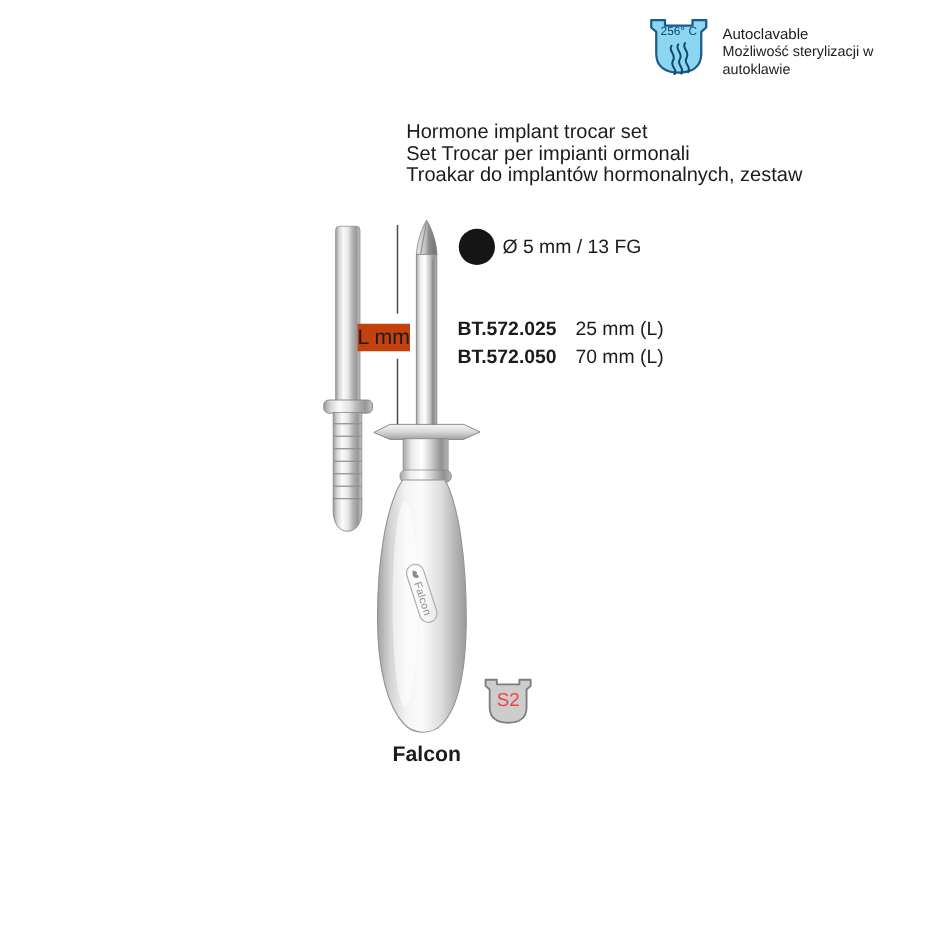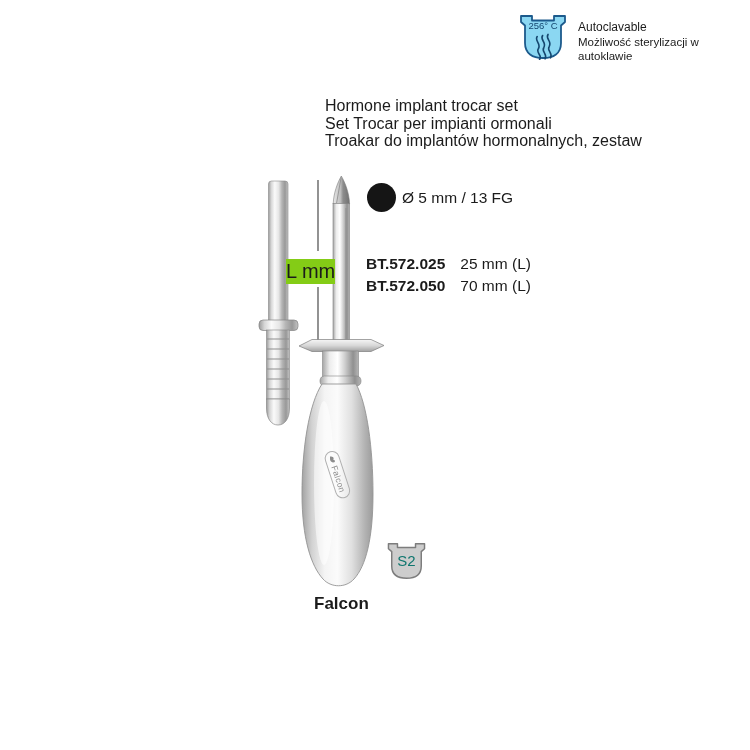--- a/index.html
+++ b/index.html
@@ -16,32 +16,32 @@
   .autoclave .txt .l2{font-size:11.5px;line-height:14px;}
 
   
   .titles{position:absolute;left:325px;top:97px;font-size:16px;line-height:17.5px;}
 
   
   .dot{position:absolute;left:367px;top:183px;width:29px;height:29px;border-radius:50%;}
   .dia-label{position:absolute;left:402px;top:189px;font-size:15.5px;}
 
   
-  .lmm{position:absolute;left:286px;top:259px;font-size:20px;background:#84cc16;padding:1px 0;}
+  .lmm{position:absolute;left:286px;top:259px;font-size:17px;background:#c2410c;padding:1px 0;}
 
   
   .codes{position:absolute;left:366px;top:253px;font-size:15.5px;line-height:21.5px;}
   .codes .code{display:inline-block;width:90px;font-weight:bold;}
   .codes .len{display:inline-block;}
 
   
   .brand{position:absolute;left:314px;top:594px;font-size:17px;font-weight:bold;}
   .s2{position:absolute;left:386px;top:542px;width:41px;height:38px;}
   .s2 .s2txt{position:absolute;left:0;right:0;top:10px;text-align:center;
-             font-size:15px;color:#0f766e;}
+             font-size:15px;color:#ef4444;}
 
   
   .engraving{position:absolute;left:337px;top:449px;transform:rotate(72deg);
              transform-origin:0 0;display:flex;align-items:center;gap:2px;
              border:1px solid #b0b0b0;border-radius:8px;height:13px;
              padding:0 5px 0 3px;font-size:8.5px;letter-spacing:.4px;color:#8c8c8c;
              background:rgba(255,255,255,.2);white-space:nowrap;}
 
   .illu{position:absolute;left:0;top:0;}
   .overlay{position:relative;z-index:2;}

